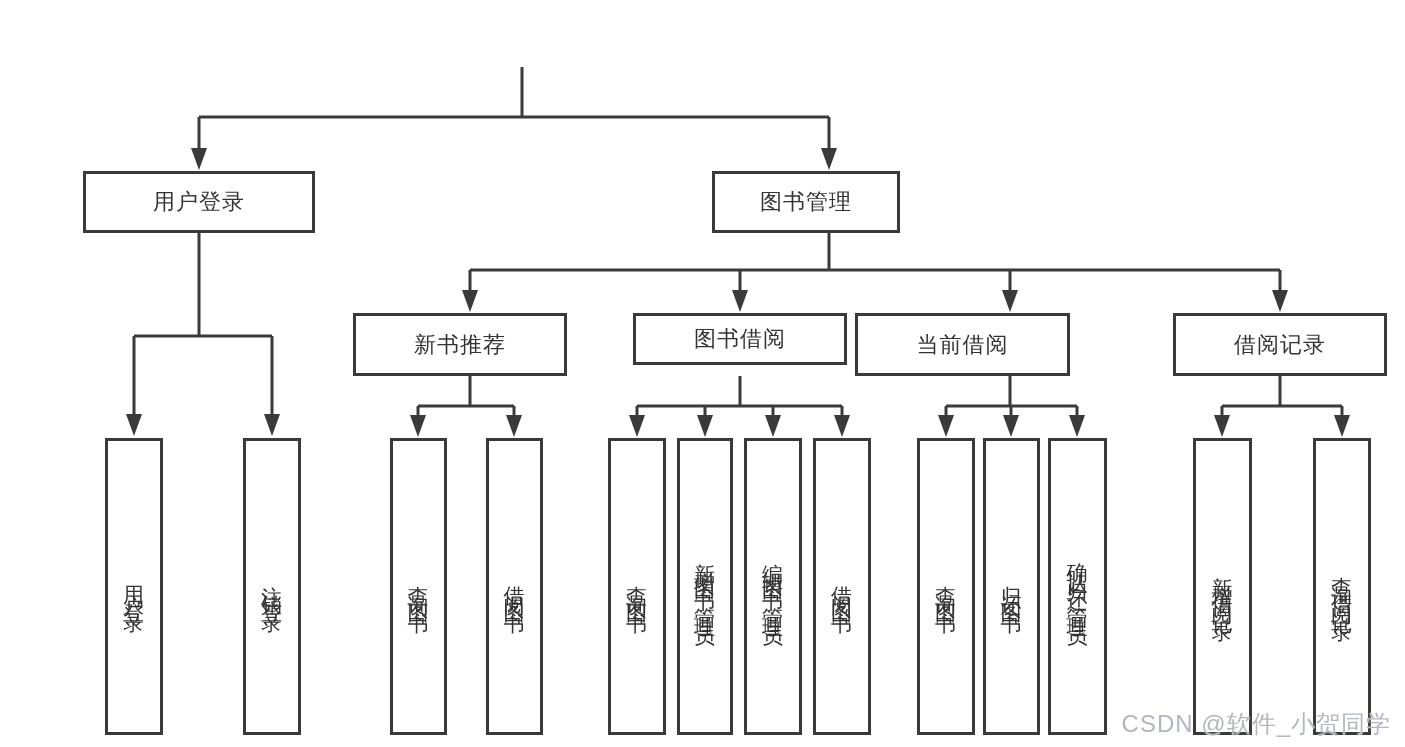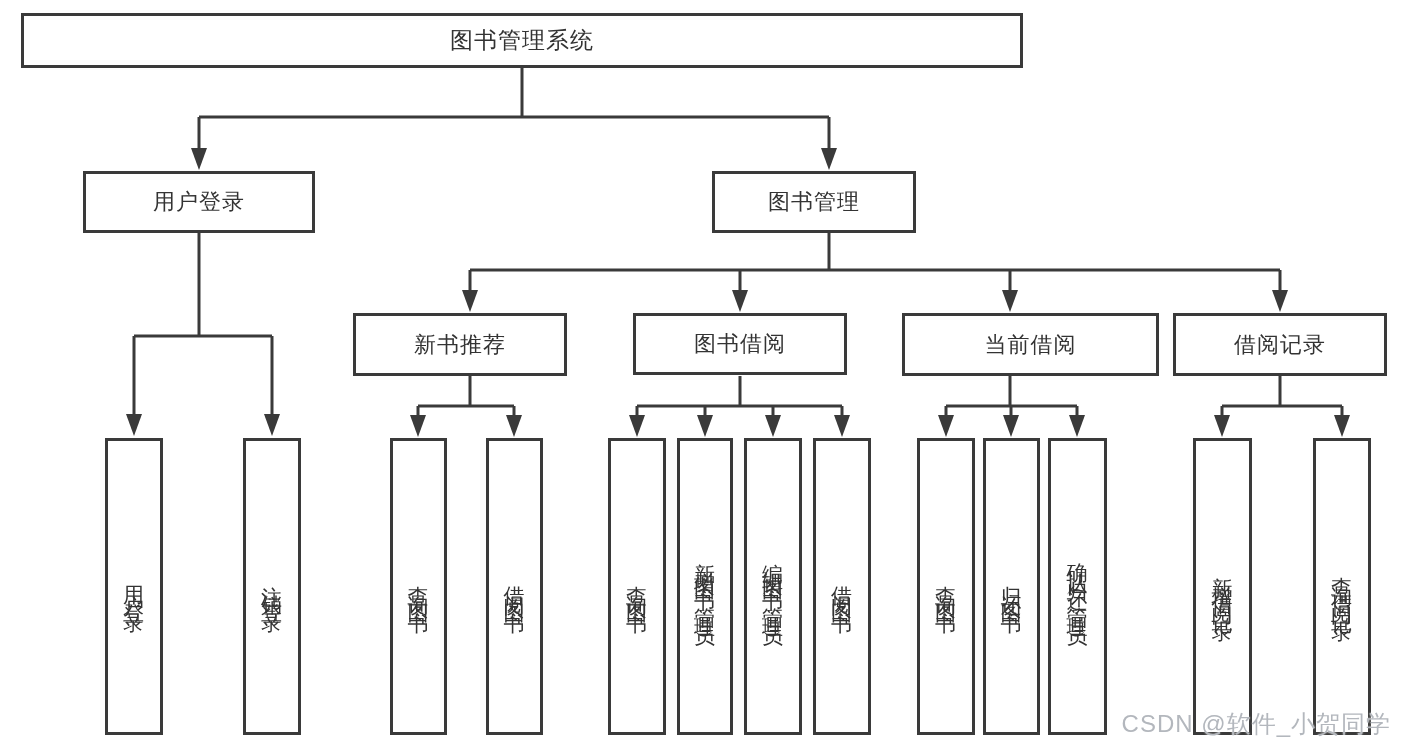--- a/index.html
+++ b/index.html
@@ -63,38 +63,35 @@
     <path d="M1010 376 V406 M946 406 H1077 M946 406 V417 M1011 406 V417 M1077 406 V417"></path>
     <polygon points="938,415 954,415 946,437"></polygon>
     <polygon points="1003,415 1019,415 1011,437"></polygon>
     <polygon points="1069,415 1085,415 1077,437"></polygon>
 
     <path d="M1280 376 V406 M1222 406 H1342 M1222 406 V417 M1342 406 V417"></path>
     <polygon points="1214,415 1230,415 1222,437"></polygon>
     <polygon points="1334,415 1350,415 1342,437"></polygon>
   </svg>
 
-  <div class="node hnode rootnode" style="left:21px;top:13px;width:1002px;height:55px;">
-    <span>图书管理系统</span>
-  </div>
 
   <div class="node hnode" style="left:83px;top:171px;width:232px;height:62px;">
     <span>用户登录</span>
   </div>
-  <div class="node hnode" style="left:712px;top:171px;width:204px;height:62px;">
+  <div class="node hnode" style="left:712px;top:171px;width:188px;height:62px;">
     <span>图书管理</span>
   </div>
 
   <div class="node hnode" style="left:353px;top:313px;width:214px;height:63px;">
     <span>新书推荐</span>
   </div>
-  <div class="node hnode" style="left:633px;top:313px;width:214px;height:62px;">
+  <div class="node hnode" style="left:633px;top:313px;width:214px;height:52px;">
     <span>图书借阅</span>
   </div>
-  <div class="node hnode" style="left:902px;top:313px;width:257px;height:63px;">
+  <div class="node hnode" style="left:855px;top:313px;width:215px;height:63px;">
     <span>当前借阅</span>
   </div>
   <div class="node hnode" style="left:1173px;top:313px;width:214px;height:63px;">
     <span>借阅记录</span>
   </div>
 
   <div class="node vnode" style="left:105px;top:438px;width:58px;height:297px;">
     <span class="vtext">用户登录</span>
   </div>
   <div class="node vnode" style="left:243px;top:438px;width:58px;height:297px;">

